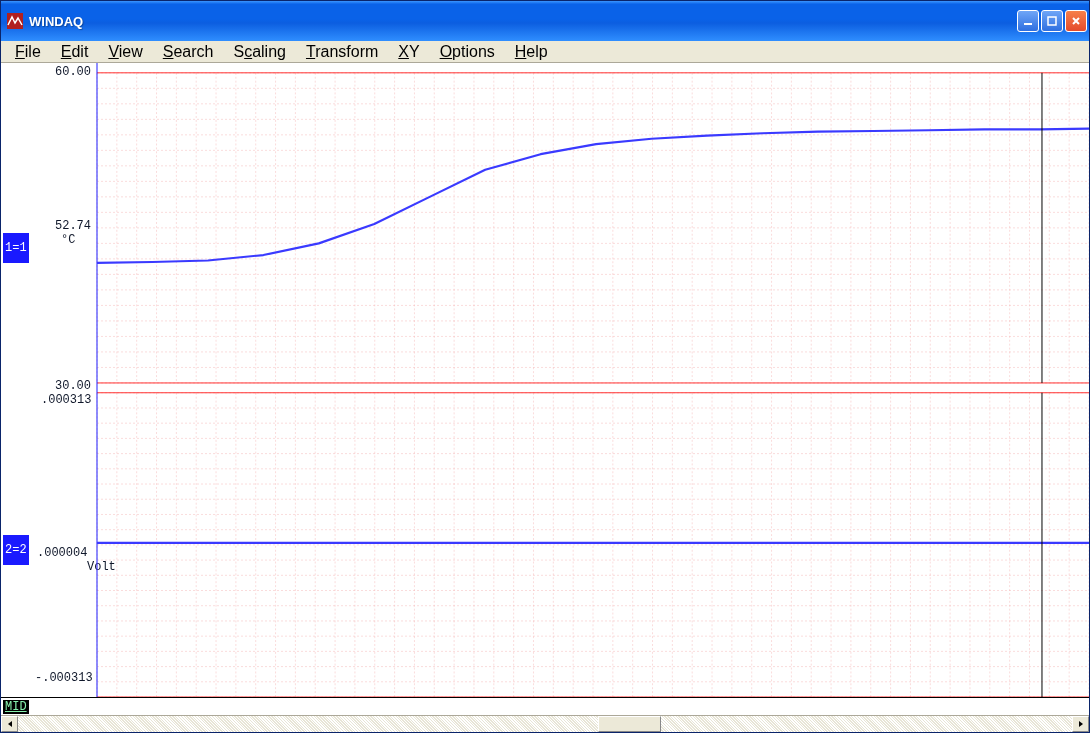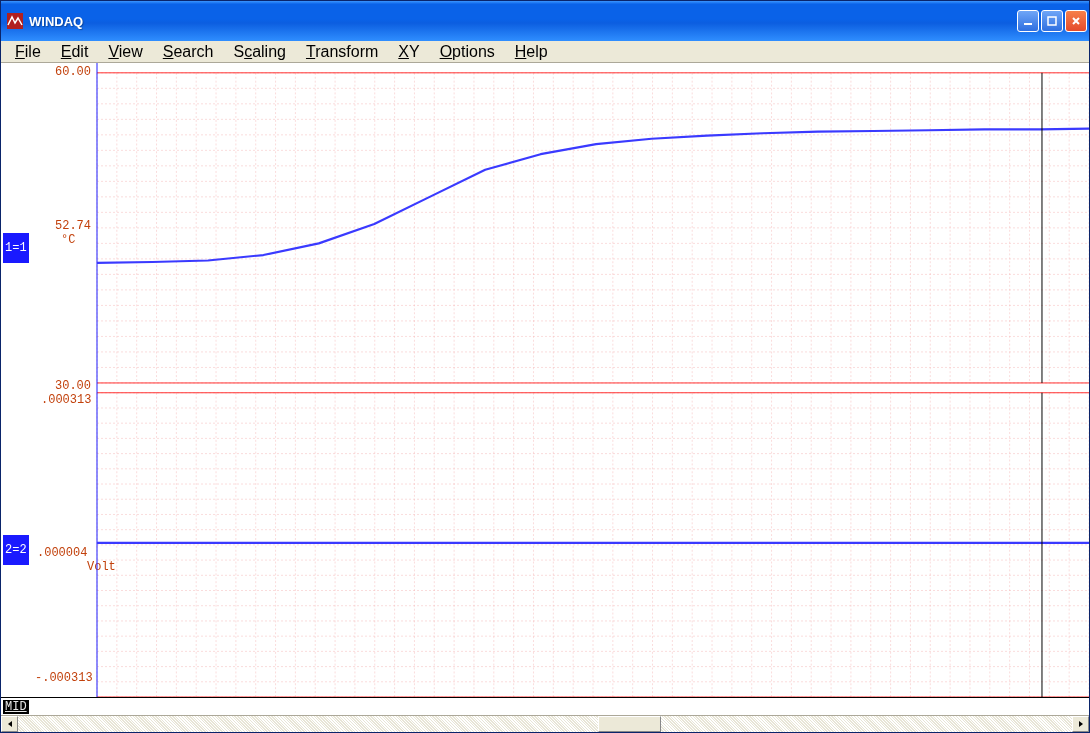--- a/index.html
+++ b/index.html
@@ -76,21 +76,21 @@
     position: absolute; inset: 0;
     width: 100%; height: 100%;
     display: block;
   }
 
   
   .ylabel {
     position: absolute;
     font-family: "Courier New", monospace;
     font-size: 12px;
-    color: #c2410c;
+    color: #0f172a;
     white-space: pre;
   }
   .ylabel.chlabel {
     background: #1a1aff;
     color: #fff;
     padding: 8px 2px;
   }
 
   
   .statusbar {
@@ -99,21 +99,21 @@
     border-top: 1px solid #000;
     font-family: "Courier New", monospace;
     font-size: 12px;
     display: flex;
     align-items: center;
     color: #000;
     padding-left: 2px;
   }
   .statusbar .mid {
     background: #000;
-    color: #e5e5e5;
+    color: #86efac;
     padding: 0 2px;
     margin-right: 4px;
     text-decoration: underline;
   }
 
   
   .hscroll {
     height: 17px;
     background: #ece9d8;
     display: flex;

